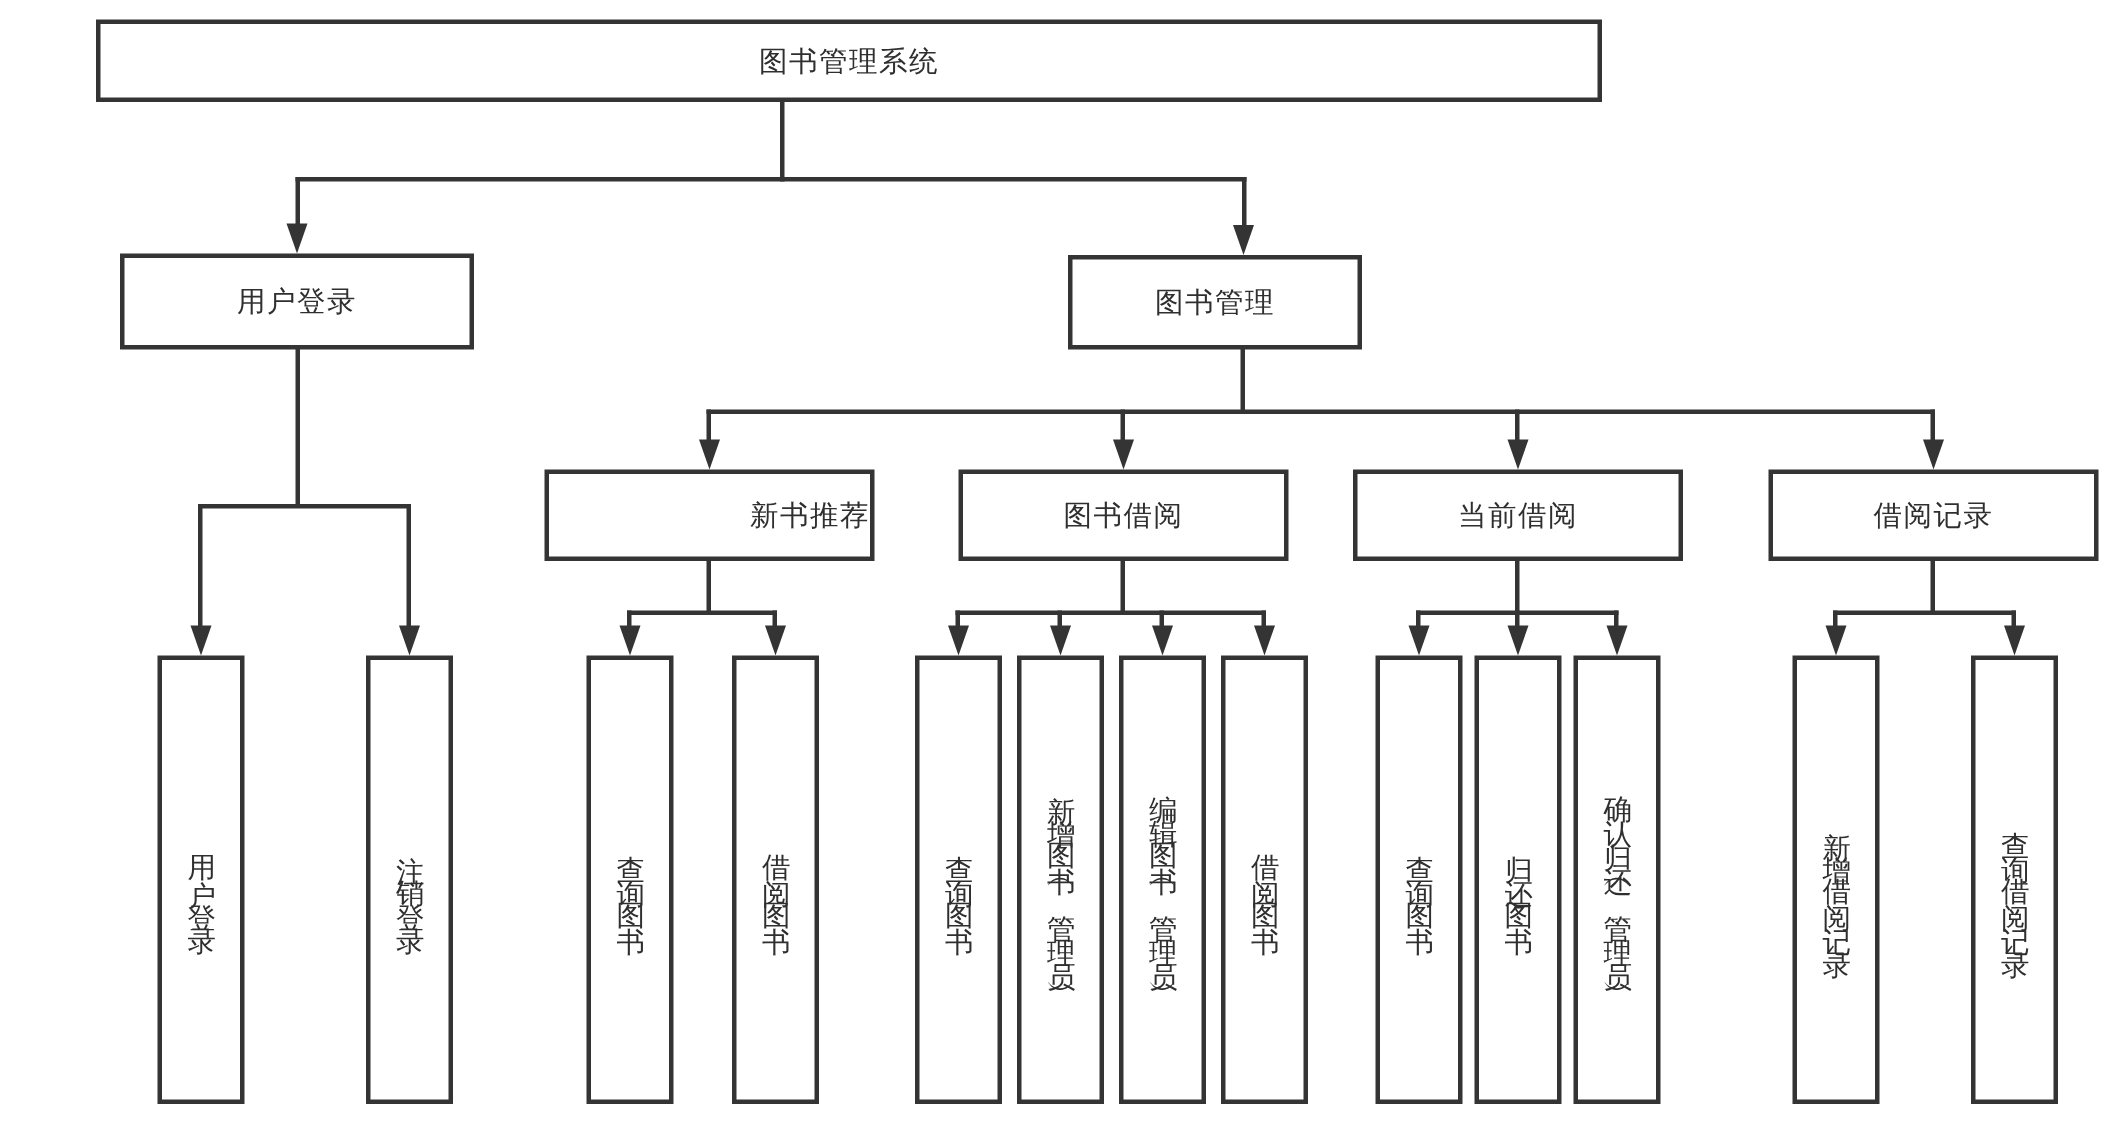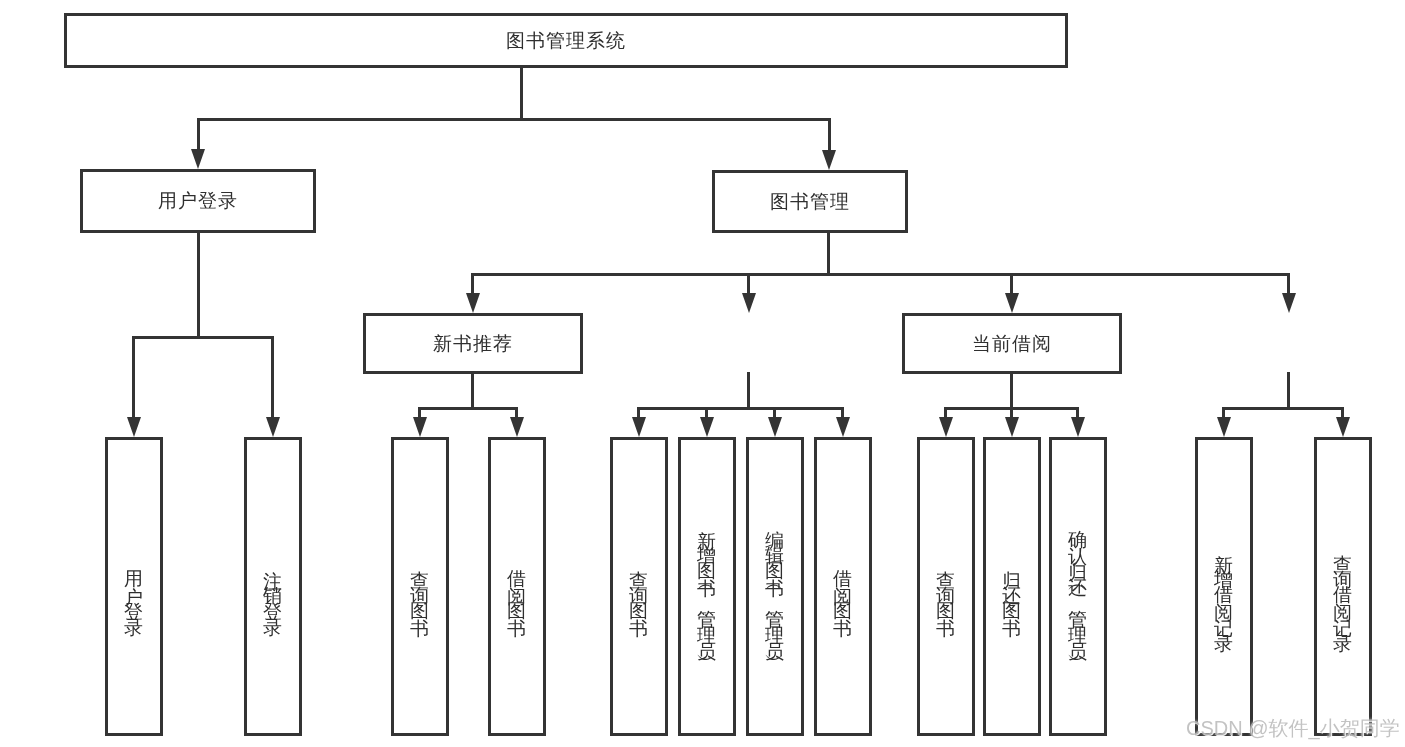--- a/index.html
+++ b/index.html
@@ -46,25 +46,31 @@
   </div>
 
   <div class="box hbox" style="left:80px; top:169px; width:236px; height:64px;">
     <span>用户登录</span>
   </div>
 
   <div class="box hbox" style="left:712px; top:170px; width:196px; height:63px;">
     <span>图书管理</span>
   </div>
 
-  <div class="box hbox l3" style="left:363px;">
+  <div class="box hbox l3" style="left:363px;justify-content:flex-end;">
     <span>新书推荐</span>
+  </div>
+  <div class="box hbox l3" style="left:639px;">
+    <span>图书借阅</span>
   </div>
   <div class="box hbox l3" style="left:902px;text-align:right;">
     <span>当前借阅</span>
+  </div>
+  <div class="box hbox l3" style="left:1179px;">
+    <span>借阅记录</span>
   </div>
 
   <div class="box leaf" style="left:105px;">
     <span class="vtext">用户登录</span>
   </div>
   <div class="box leaf" style="left:244px;">
     <span class="vtext">注销登录</span>
   </div>
 
   <div class="box leaf" style="left:391px;">
@@ -156,15 +162,14 @@
   <div class="vl" style="left:1076px; top:407px; height:13px;"></div>
   <div class="arr" style="left:1071px; top:417px;"></div>
 
   <div class="vl" style="left:1287px; top:372px; height:37px;"></div>
   <div class="hl" style="left:1222px; top:407px; width:122px;"></div>
   <div class="vl" style="left:1222px; top:407px; height:13px;"></div>
   <div class="arr" style="left:1217px; top:417px;"></div>
   <div class="vl" style="left:1341px; top:407px; height:13px;"></div>
   <div class="arr" style="left:1336px; top:417px;"></div>
 
-  <div class="wm">CSDN @软件_小贺同学</div>
 
 </div>
 
 </body></html>

